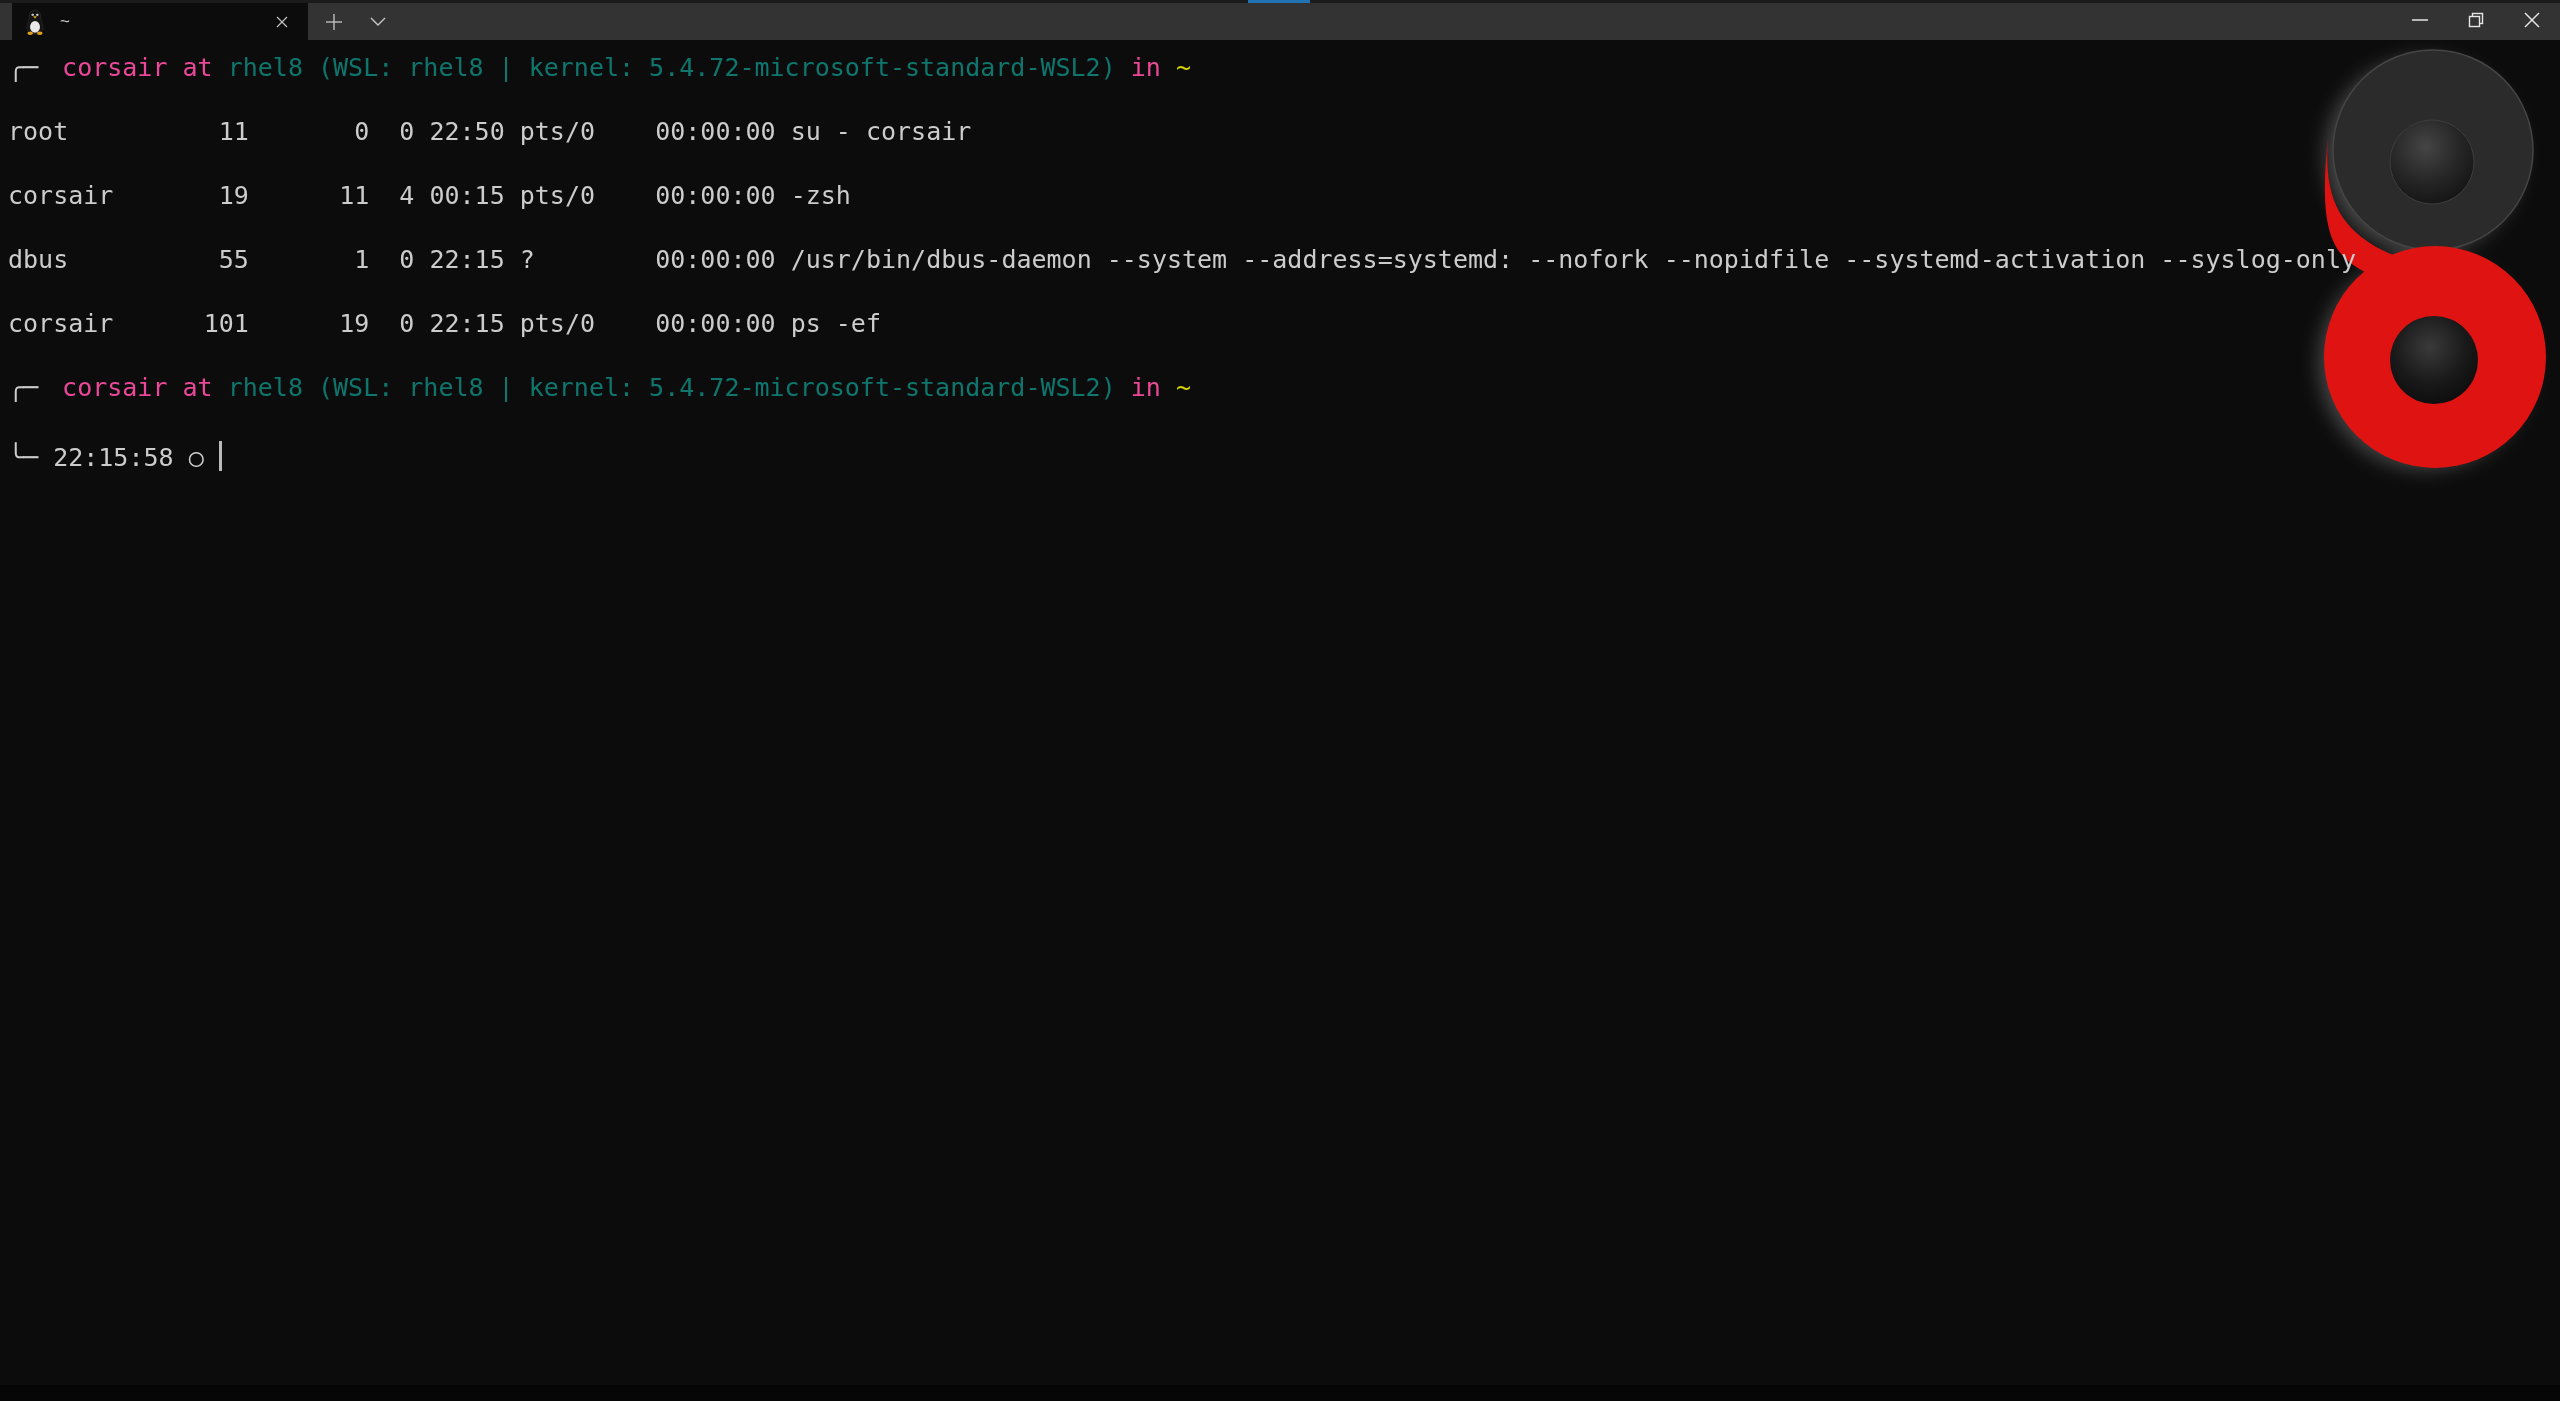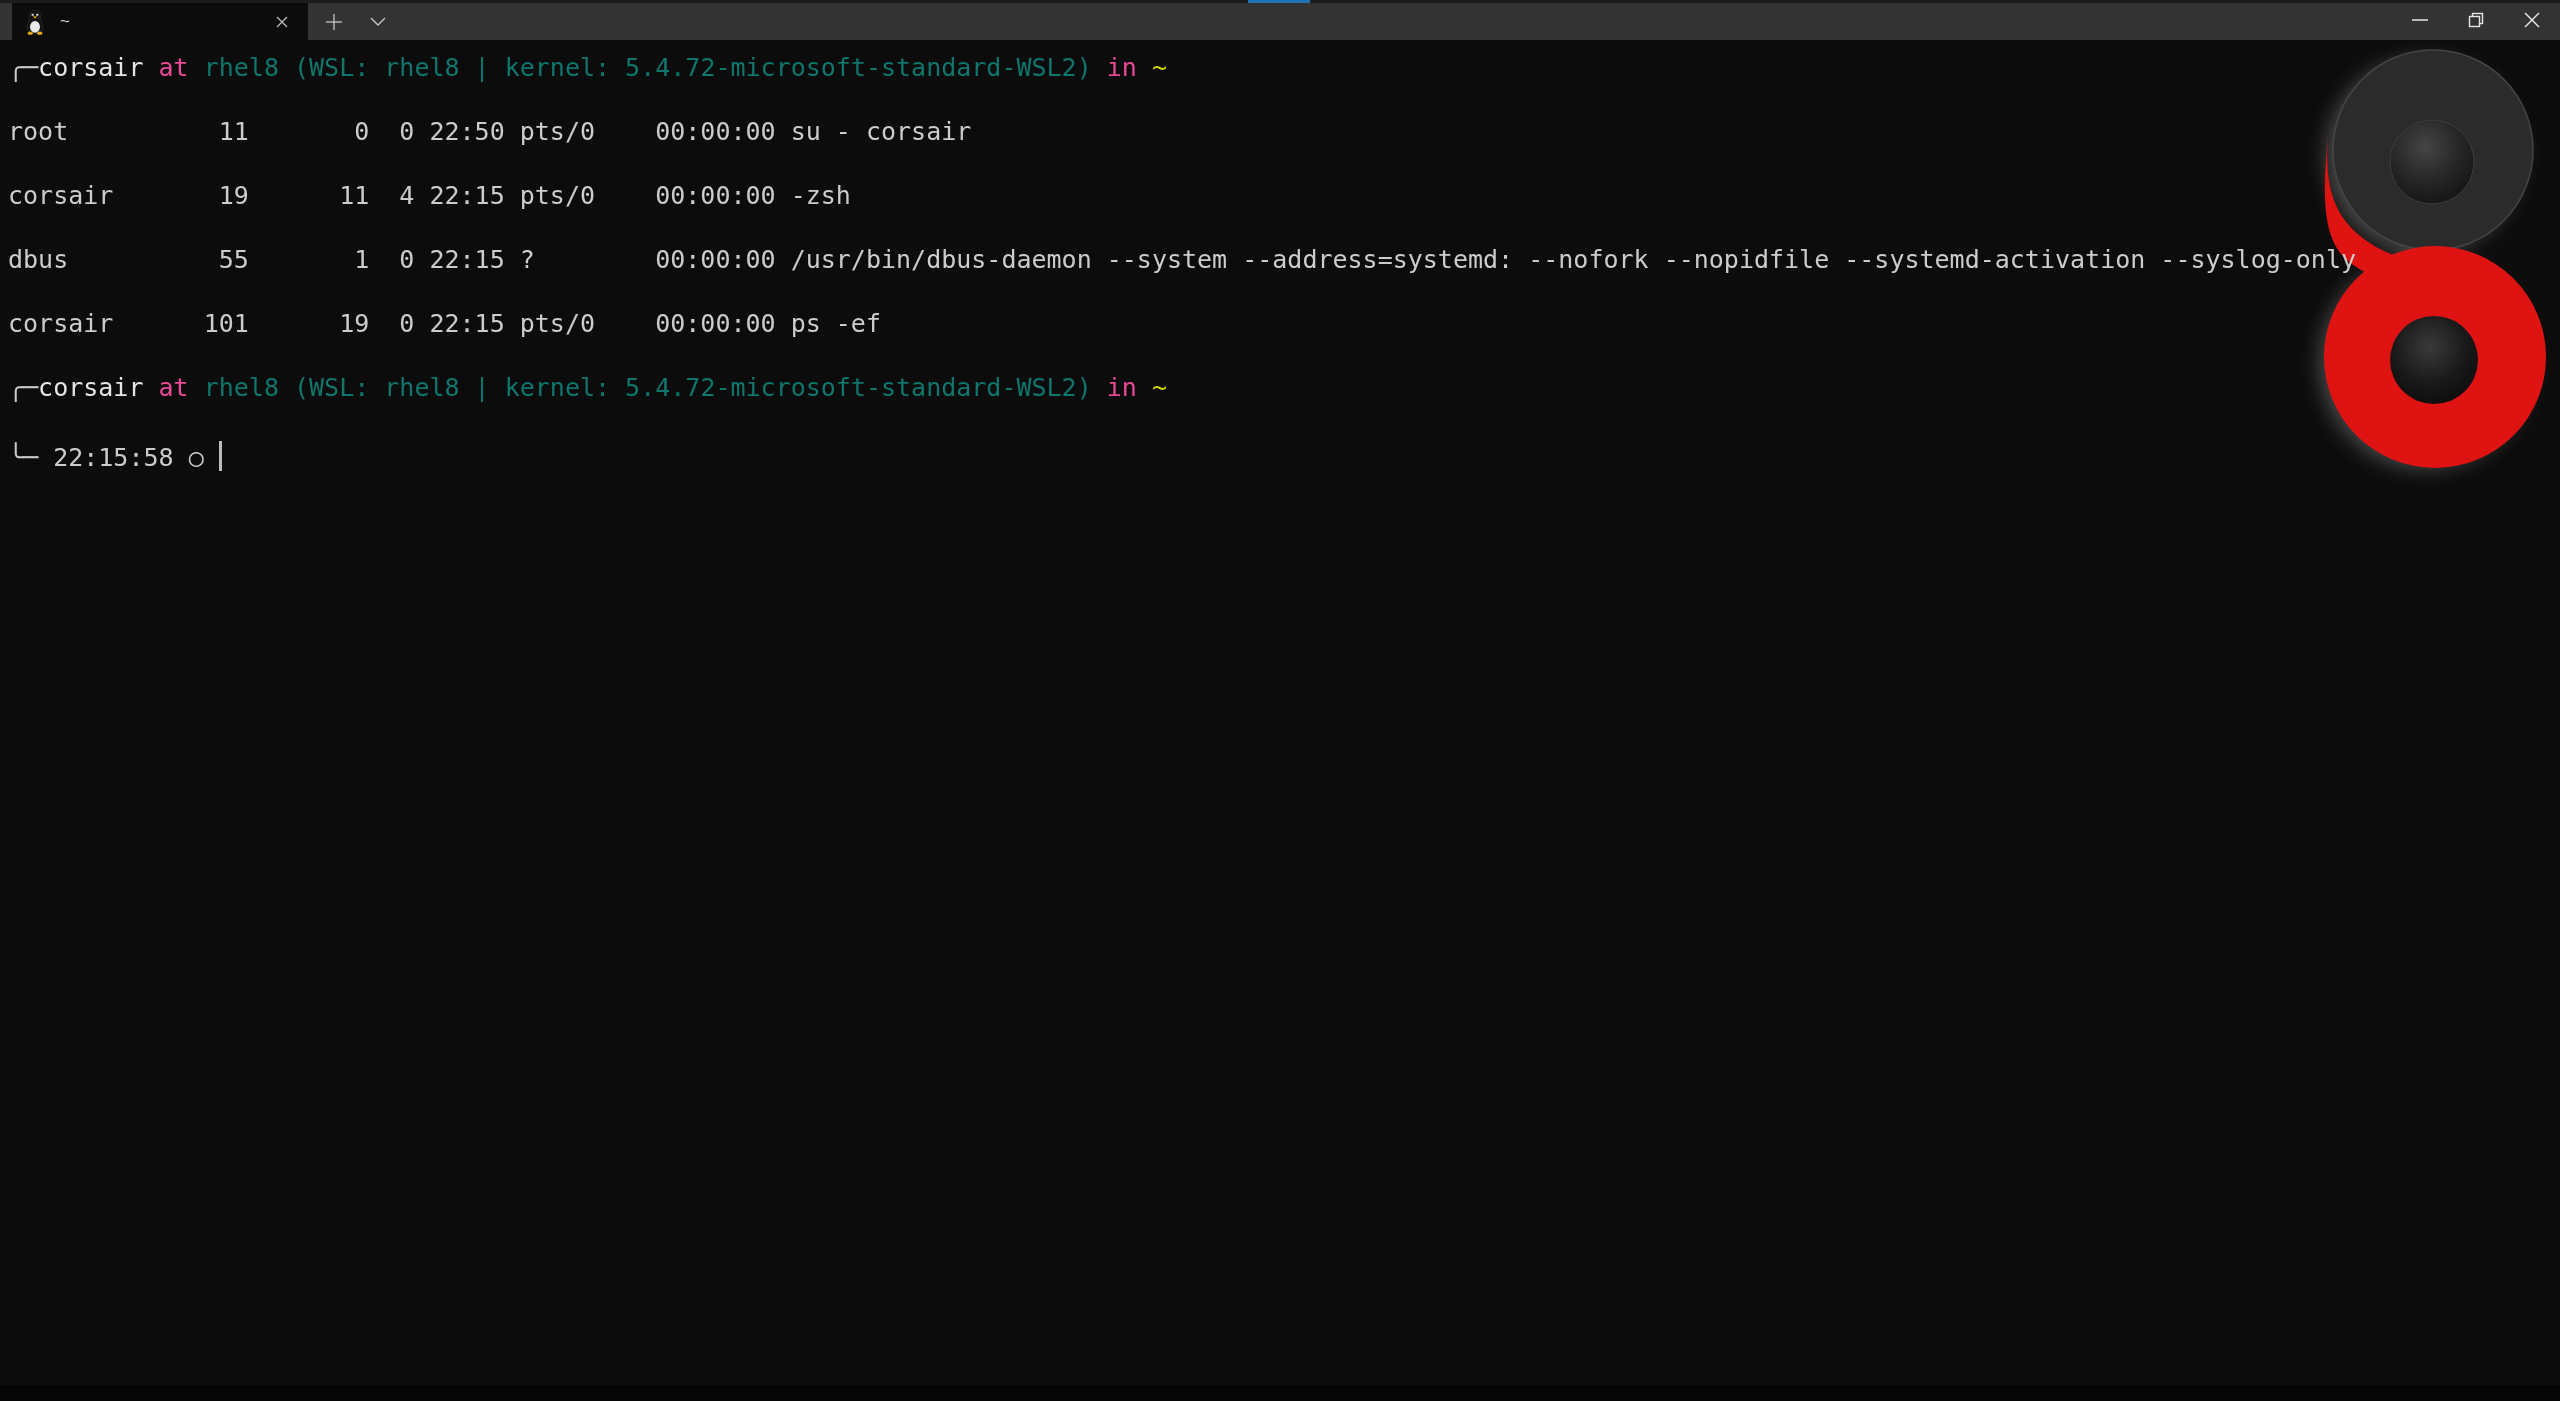--- a/index.html
+++ b/index.html
@@ -25,21 +25,21 @@
   .win-btn{width:56px;height:40px;display:flex;align-items:center;justify-content:center;}
   
   .term{position:absolute;left:0;top:40px;width:2560px;height:1345px;}
   .logo{position:absolute;left:2290px;top:0;width:270px;height:470px;z-index:1;}
   .output{
     position:relative;z-index:2;margin:0;padding:12px 0 0 8px;
     font-size:25px;line-height:32px;color:#cccccc;white-space:pre;
   }
   .line{white-space:pre;}
   .c-fg{color:#cccccc;}
-  .c-green{color:#e5e5e5;}
+  .c-green{color:#ec4899;margin-left:24px;}
   .c-blue{color:#0f766e;}
   .c-gray{color:#ec4899;}
   .c-yellow{color:#d6d600;}
   .cursor{display:inline-block;width:3px;height:30px;background:#bababa;transform:translateY(5px);}
   .bottom-strip{position:absolute;left:0;bottom:0;width:2560px;height:16px;background:#060606;z-index:3;}
 </style>
 </head>
 <body>
 
 <div id="screen">
@@ -146,21 +146,21 @@
                  C 125,242 80,246 52,215
                  C 30,190 34,140 38,96 Z" fill="#e01313"></path>
 
         <circle cx="145" cy="317" r="111" fill="#e01313"></circle>
         <circle cx="144" cy="320" r="44" fill="url(#holeBot)"></circle>
       </g>
     </svg>
 
     <pre class="output"><div class="line"><span class="c-fg">╭─</span><span class="c-green">corsair</span><span class="c-gray"> at </span><span class="c-blue">rhel8 (WSL: rhel8 | kernel: 5.4.72-microsoft-standard-WSL2)</span><span class="c-gray"> in </span><span class="c-yellow">~</span></div>
 <div class="line">root          11       0  0 22:50 pts/0    00:00:00 su - corsair</div>
-<div class="line">corsair       19      11  4 22:15 pts/0    00:00:00 -zsh</div>
+<div class="line">corsair       19      11  4 00:15 pts/0    00:00:00 -zsh</div>
 <div class="line">dbus          55       1  0 22:15 ?        00:00:00 /usr/bin/dbus-daemon --system --address=systemd: --nofork --nopidfile --systemd-activation --syslog-only</div>
 <div class="line">corsair      101      19  0 22:15 pts/0    00:00:00 ps -ef</div>
 <div class="line"><span class="c-fg">╭─</span><span class="c-green">corsair</span><span class="c-gray"> at </span><span class="c-blue">rhel8 (WSL: rhel8 | kernel: 5.4.72-microsoft-standard-WSL2)</span><span class="c-gray"> in </span><span class="c-yellow">~</span></div>
 <div class="line"><span class="c-fg">╰─ </span><span class="c-fg">22:15:58</span><span class="c-fg"> ○ </span><span class="cursor"></span></div>
 </pre>
   </div>
 
   <div class="bottom-strip"></div>
 
 </div>

